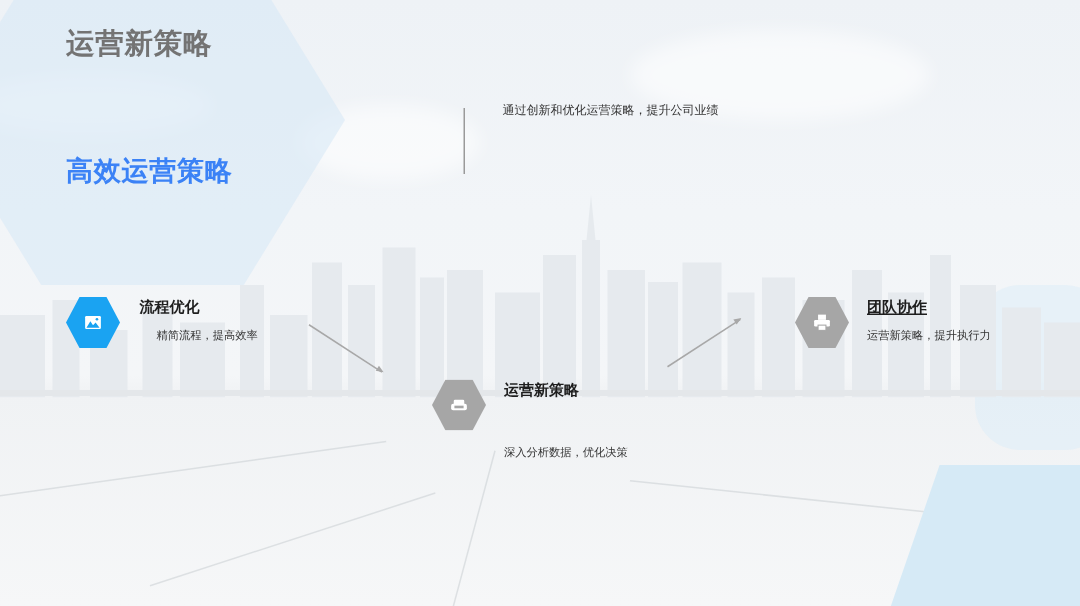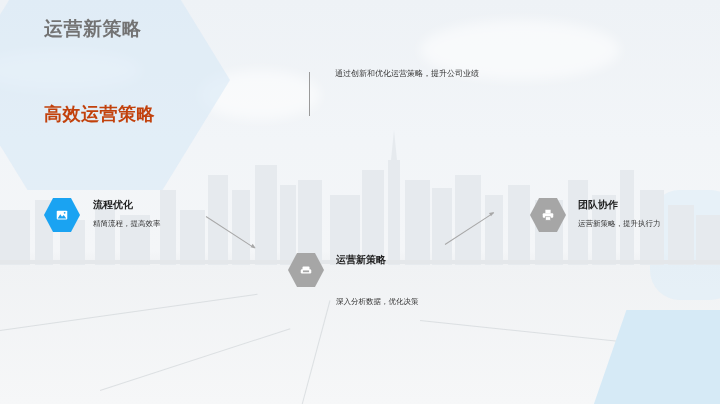--- a/index.html
+++ b/index.html
@@ -25,21 +25,21 @@
     background: #d6eaf6;
     clip-path: polygon(22% 0%, 100% 0%, 100% 100%, 0% 100%);
   }
   .blob-r {
     position: absolute; left: 650px; top: 190px; width: 90px; height: 110px;
     background: rgba(220,236,247,0.55);
     border-radius: 30px;
   }
 
   .title1 { position: absolute; left: 44px; top: 16px; font-size: 19px; font-weight: bold; color: #737373; letter-spacing: 0.5px; }
-  .title2 { position: absolute; left: 44px; top: 102px; font-size: 18px; font-weight: bold; color: #c2410c; letter-spacing: 0.5px; }
+  .title2 { position: absolute; left: 44px; top: 102px; font-size: 18px; font-weight: bold; color: #3b82f6; letter-spacing: 0.5px; }
   .divider { position: absolute; left: 309px; top: 72px; width: 1px; height: 44px; background: #9a9a9a; }
   .subtitle { position: absolute; left: 335px; top: 68px; font-size: 8px; color: #333; }
 
   .card { position: absolute; }
   .hex {
     position: absolute; width: 36px; height: 34px;
     clip-path: polygon(25% 0%, 75% 0%, 100% 50%, 75% 100%, 25% 100%, 0% 50%);
     display: flex; align-items: center; justify-content: center;
   }
   .hex svg { width: 14px; height: 14px; }
@@ -111,21 +111,21 @@
 
 <div class="card">
   <div class="hex" style="left:44px;top:198px;background:#1aa3f2;">
     <svg viewBox="0 0 16 16">
       <rect x="2" y="3" width="12" height="10" rx="1" fill="#fff"></rect>
       <polygon points="3,12 6,7 8,10 10,8 13,12" fill="#1aa3f2"></polygon>
       <circle cx="11" cy="5.5" r="1" fill="#1aa3f2"></circle>
     </svg>
   </div>
   <div class="card-title" style="left:93px;top:198px;text-align:right;">流程优化</div>
-  <div class="card-desc" style="left:93px;top:216px;">精简流程，提高效率</div>
+  <div class="card-desc" style="left:93px;top:216px;text-align:center;">精简流程，提高效率</div>
 </div>
 
 <div class="card">
   <div class="hex" style="left:288px;top:253px;background:#a6a6a6;">
     <svg viewBox="0 0 16 16">
       <rect x="4" y="4" width="8" height="5" rx="1" fill="#fff"></rect>
       <rect x="2" y="7" width="12" height="5" rx="1.5" fill="#fff"></rect>
       <rect x="4.5" y="8.5" width="7" height="2" fill="#a6a6a6"></rect>
     </svg>
   </div>
@@ -134,18 +134,18 @@
 </div>
 
 <div class="card">
   <div class="hex" style="left:530px;top:198px;background:#a6a6a6;">
     <svg viewBox="0 0 16 16">
       <rect x="5" y="2" width="6" height="4" fill="#fff"></rect>
       <rect x="2" y="6" width="12" height="5" rx="1" fill="#fff"></rect>
       <rect x="5" y="10" width="6" height="4" fill="#fff" stroke="#a6a6a6" stroke-width="0.8"></rect>
     </svg>
   </div>
-  <div class="card-title" style="left:578px;top:198px;">团队协作</div>
+  <div class="card-title" style="left:578px;top:198px;text-decoration:underline;">团队协作</div>
   <div class="card-desc" style="left:578px;top:216px;width:84px;">运营新策略，提升执行力</div>
 </div>
 
 <div class="arrow" style="left:206px;top:216px;width:58px;transform:rotate(33deg);"></div>
 <div class="arrow" style="left:445px;top:244px;width:58px;transform:rotate(-33deg);"></div>
 
 </body></html>

